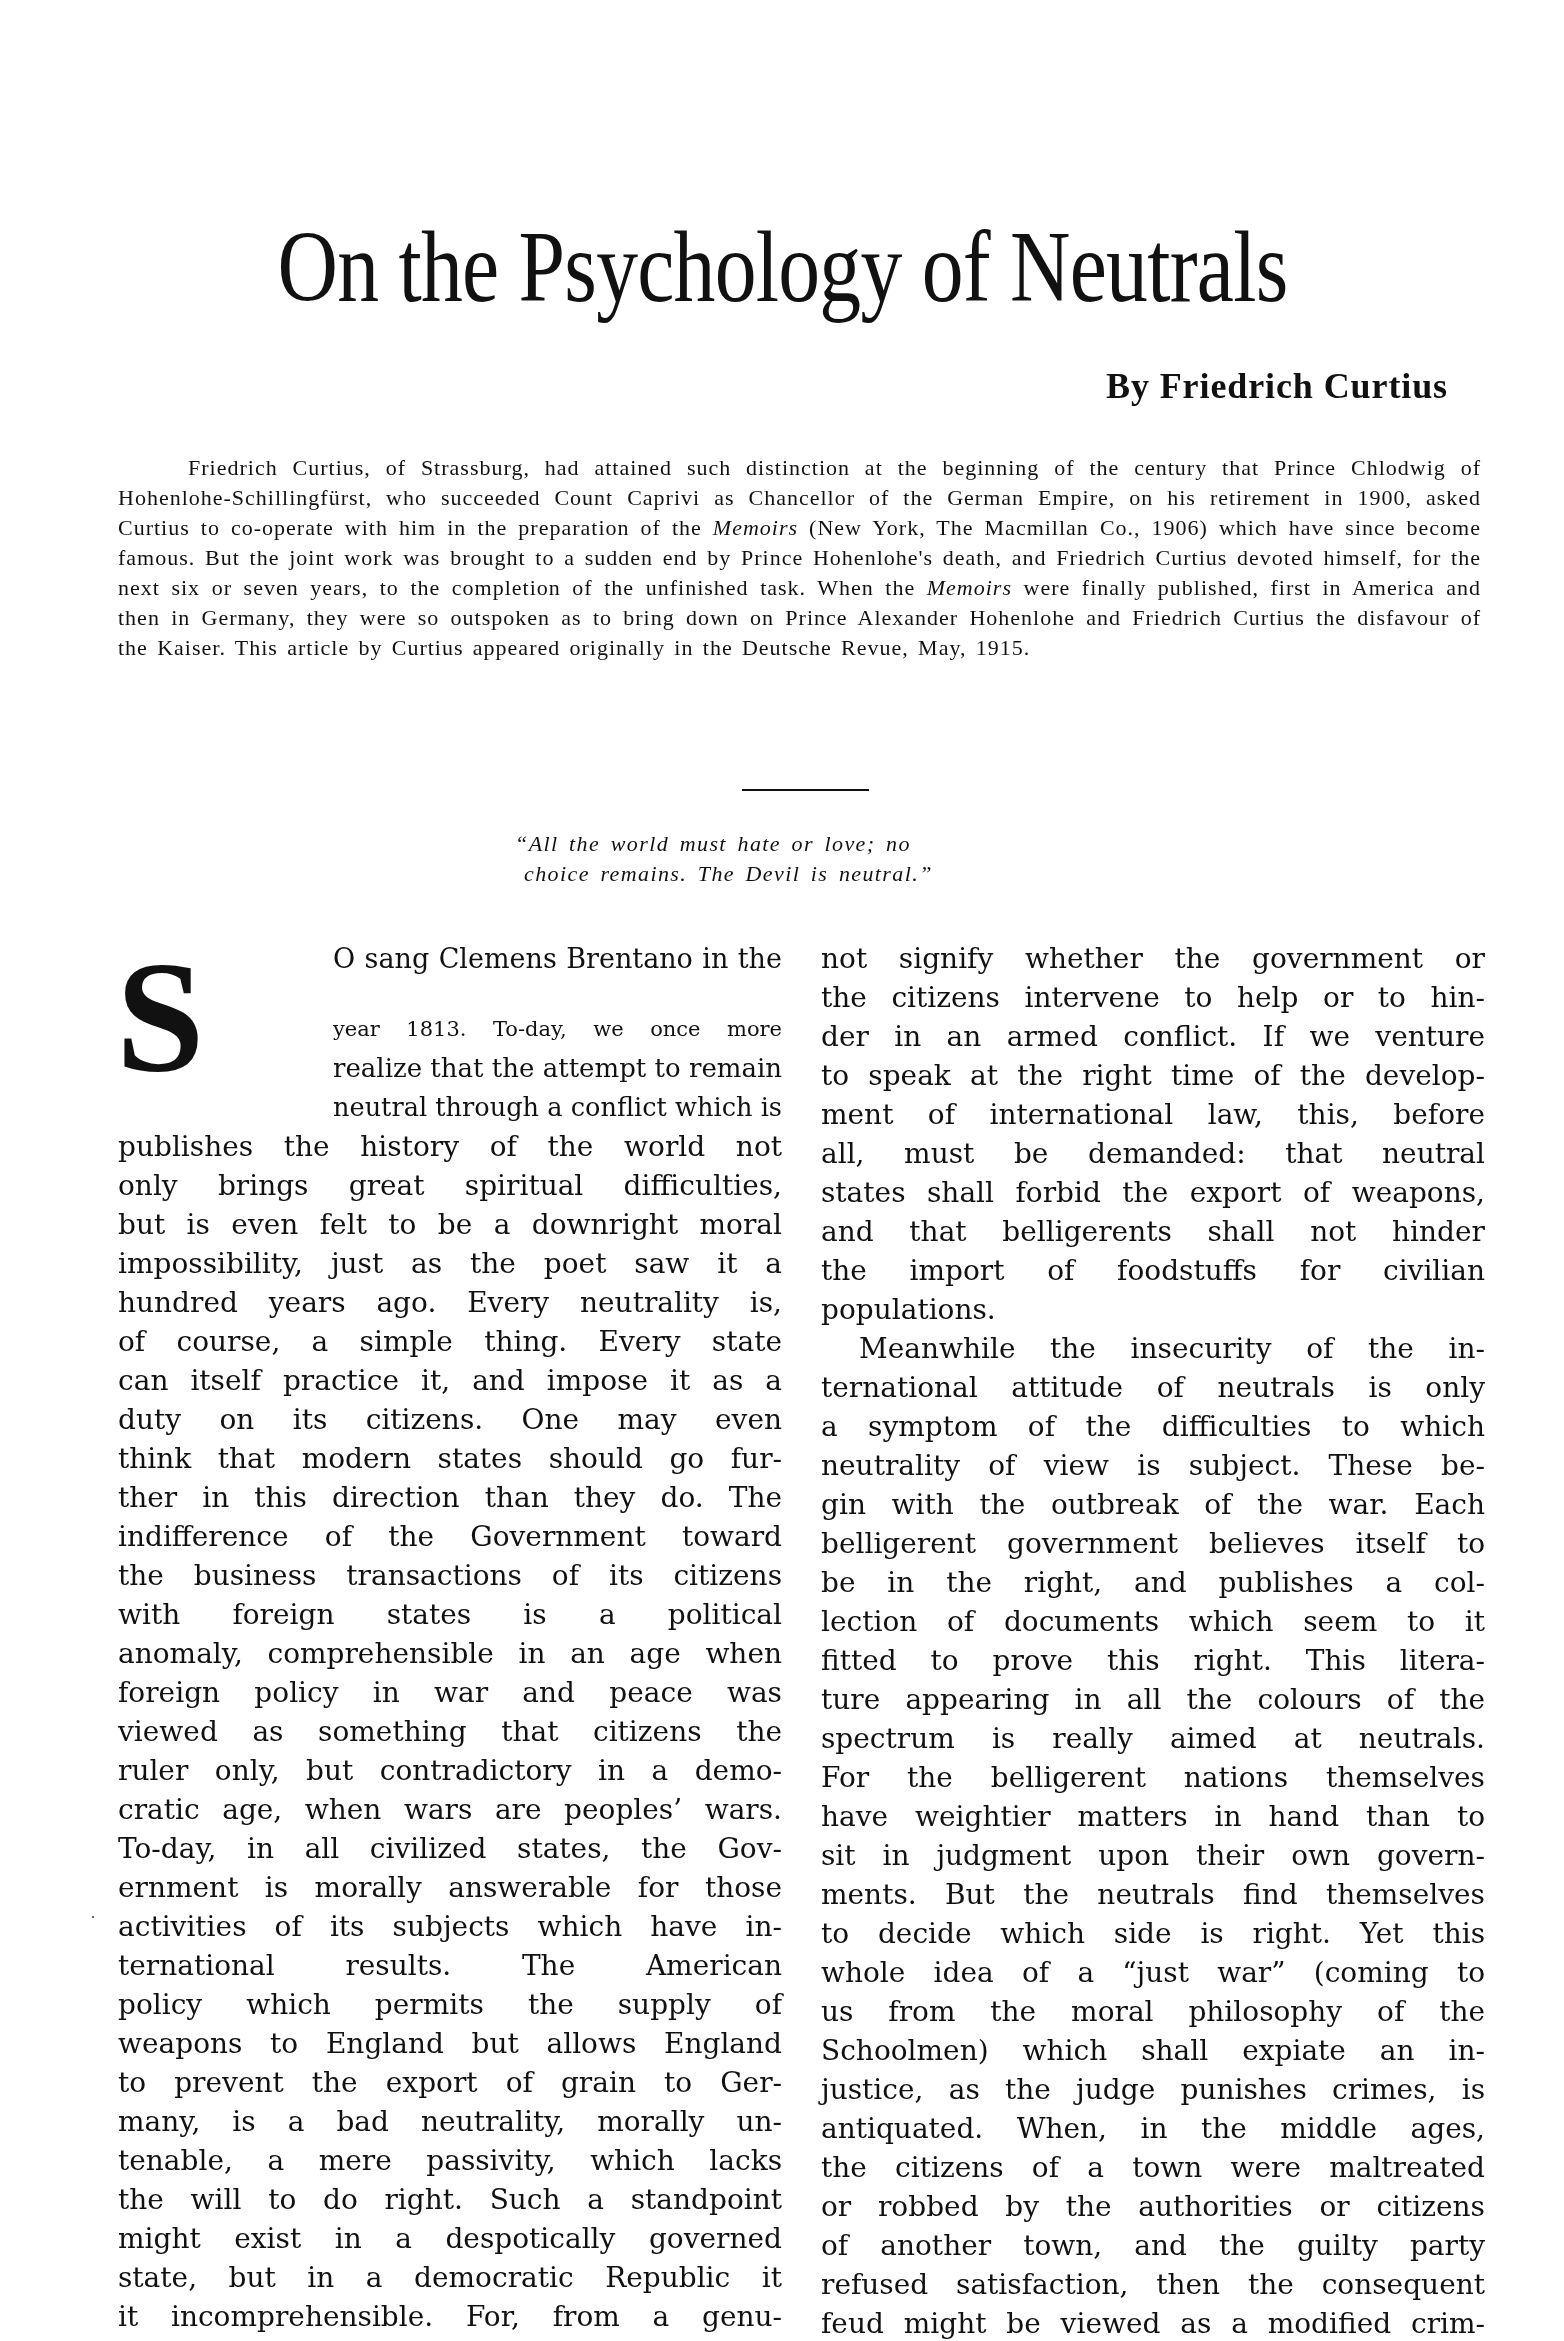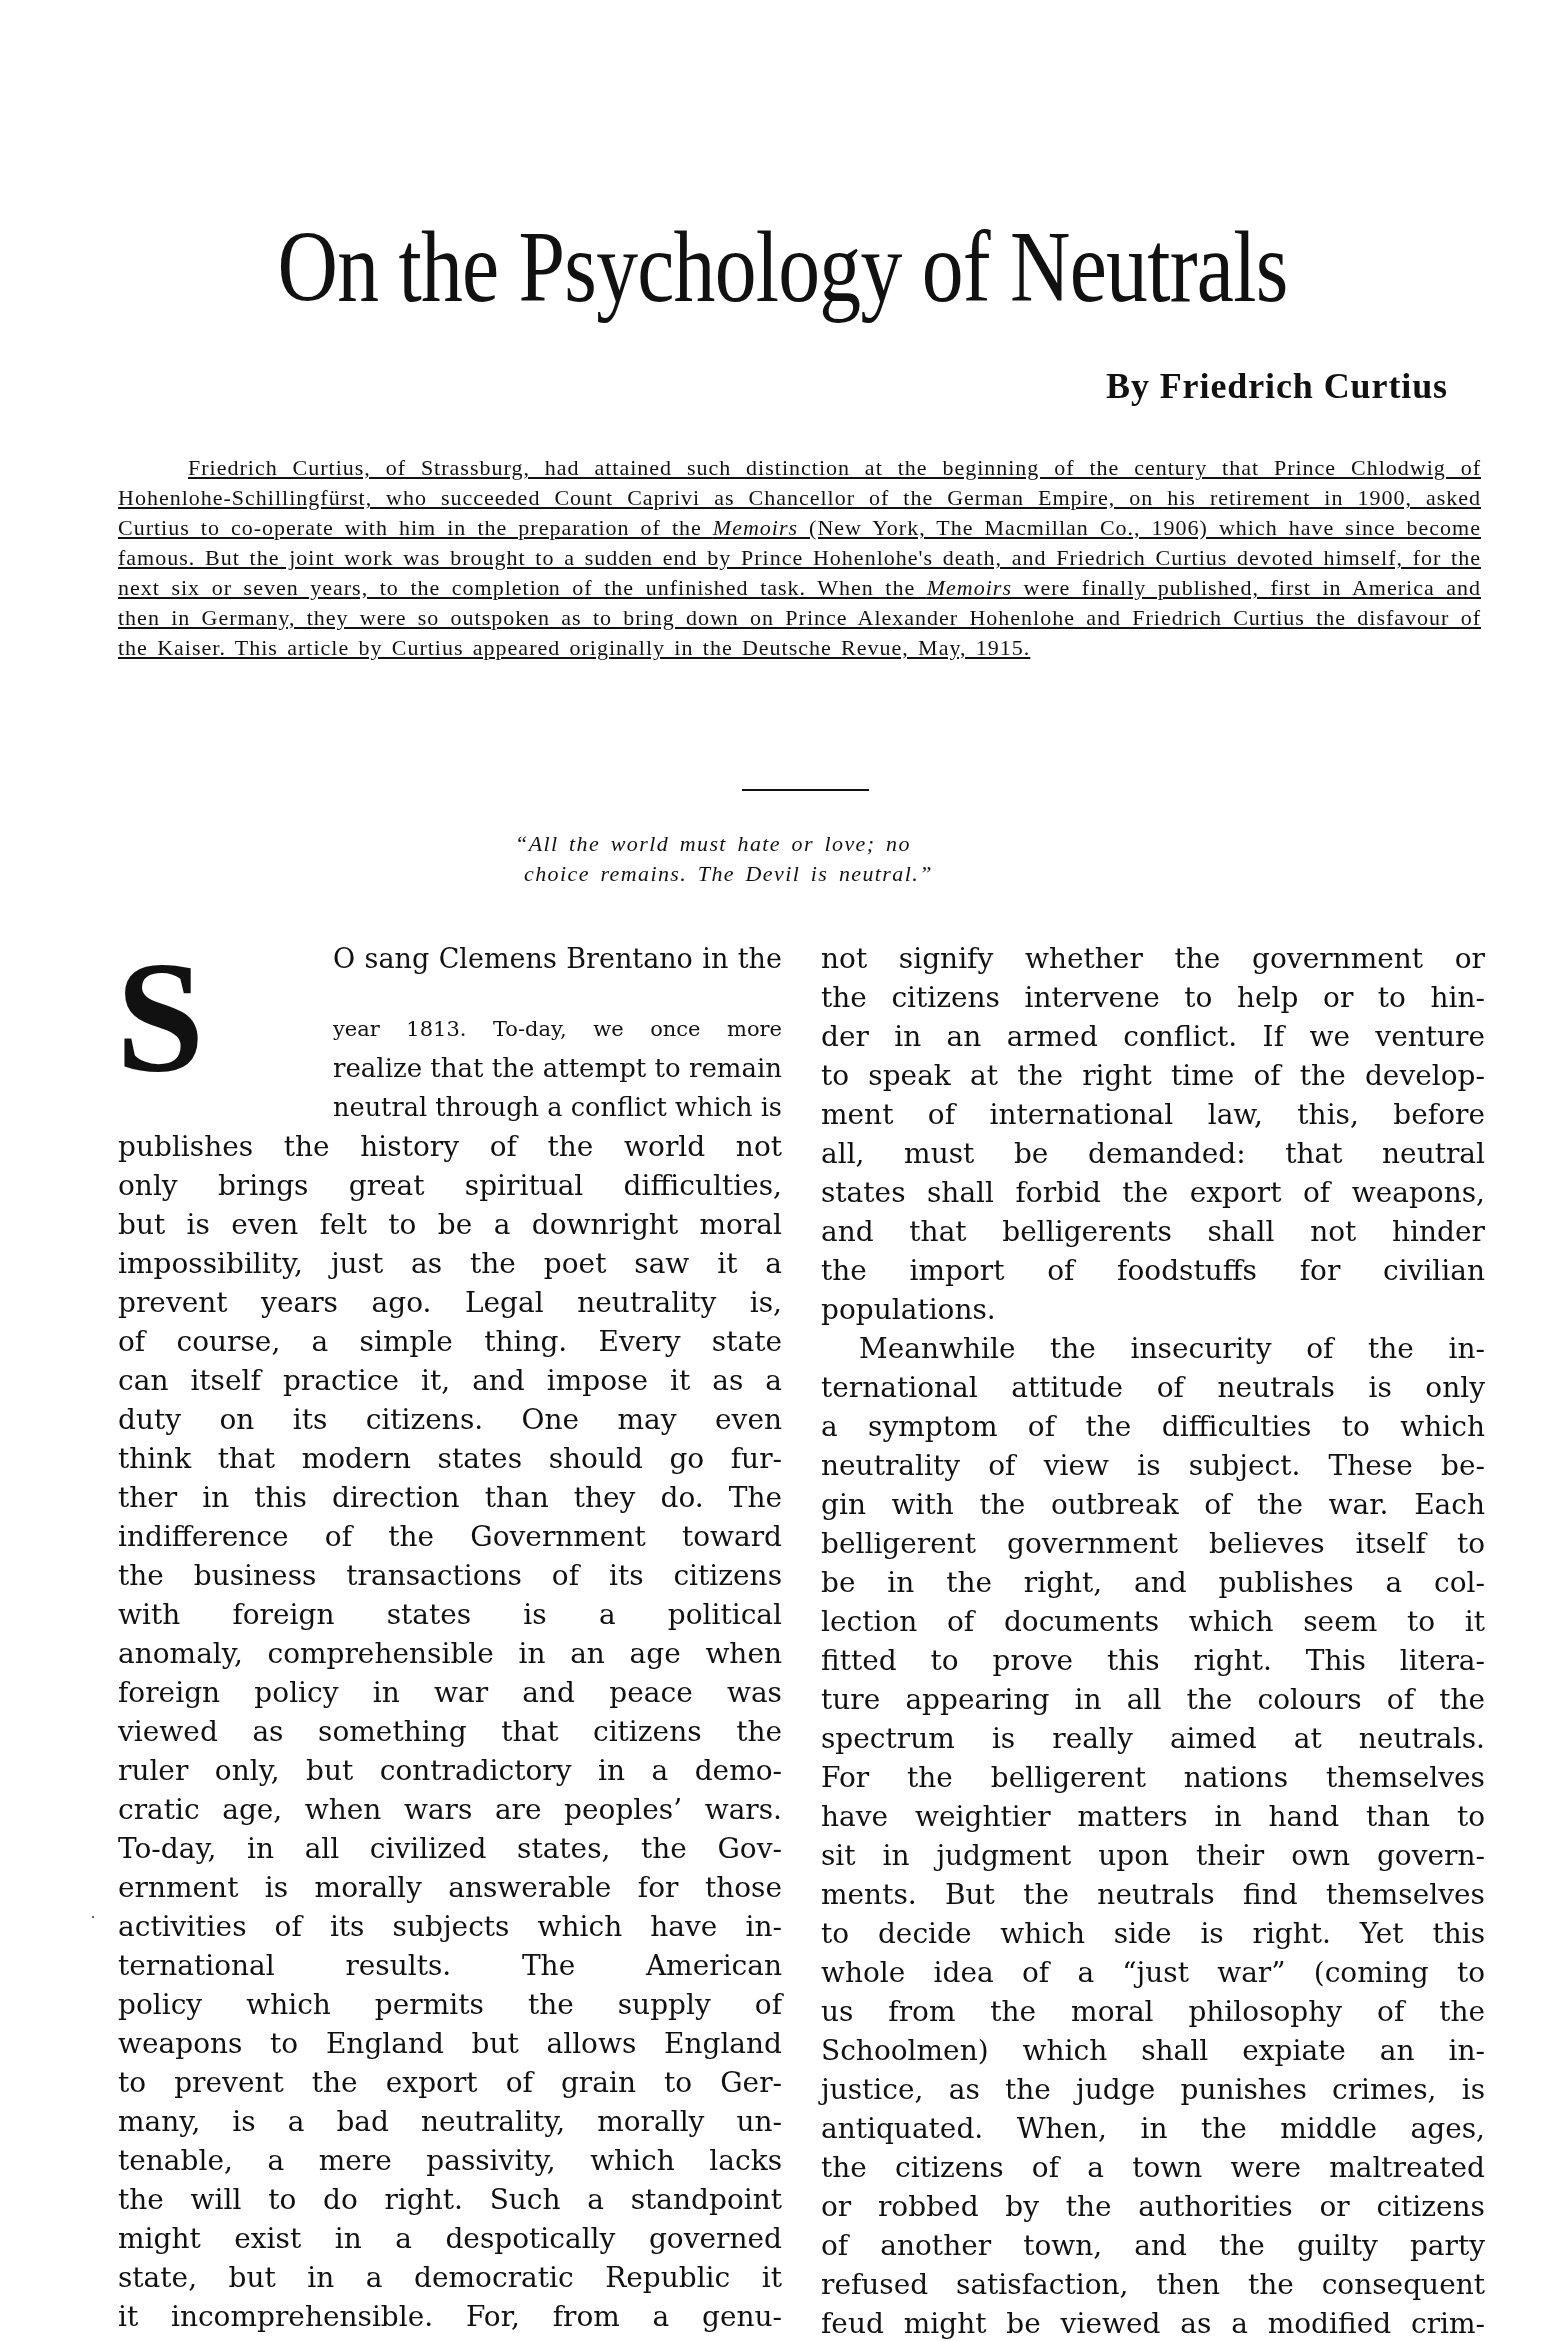--- a/index.html
+++ b/index.html
@@ -24,21 +24,20 @@
     margin: 0;
   }
 
   .intro {
     position: absolute; left: 118px; width: 1363px; top: 453px;
     font-family: "Liberation Serif", "DejaVu Serif", serif;
     font-size: 22px; line-height: 30px;
     text-align: justify; text-indent: 70px;
     letter-spacing: 1px; word-spacing: 2.8px;
     margin: 0;
-    text-decoration: underline;
   }
   .intro .ital { font-style: italic; }
 
   .rule {
     position: absolute; left: 742px; top: 789px; width: 127px; height: 2.3px; background: #111;
   }
 
   .epigraph {
     position: absolute; left: 515px; width: 656px; top: 829px;
     font-family: "Liberation Serif", "DejaVu Serif", serif;
@@ -95,21 +94,21 @@
 
   <div class="col col-left" id="col-left">
       <span class="line indent" style="font-size: 27px; line-height: 39px;">O sang Clemens Brentano in the</span>
       <span class="line indent" style="font-size: 21px; line-height: 39px; margin-top: 32px;">year 1813.  To-day, we once more</span>
       <span class="line indent" style="font-size: 26px; line-height: 39px;">realize that the attempt to remain</span>
       <span class="line indent" style="font-size: 25.6px; line-height: 39px;">neutral through a conflict which is</span>
       <span class="line">publishes the history of the world not</span>
       <span class="line">only brings great spiritual difficulties,</span>
       <span class="line">but is even felt to be a downright moral</span>
       <span class="line">impossibility, just as the poet saw it a</span>
-      <span class="line">prevent years ago.  Legal neutrality is,</span>
+      <span class="line">hundred years ago.  Every neutrality is,</span>
       <span class="line">of course, a simple thing.  Every state</span>
       <span class="line">can itself practice it, and impose it as a</span>
       <span class="line">duty on its citizens.  One may even</span>
       <span class="line">think that modern states should go fur-</span>
       <span class="line">ther in this direction than they do.  The</span>
       <span class="line">indifference of the Government toward</span>
       <span class="line">the business transactions of its citizens</span>
       <span class="line">with foreign states is a political</span>
       <span class="line">anomaly, comprehensible in an age when</span>
       <span class="line">foreign policy in war and peace was</span>

